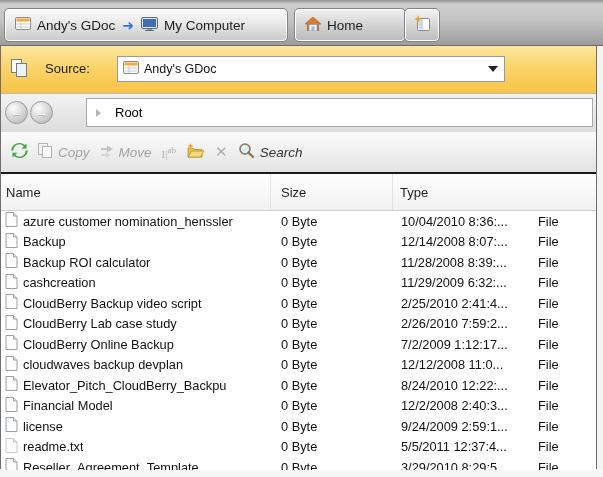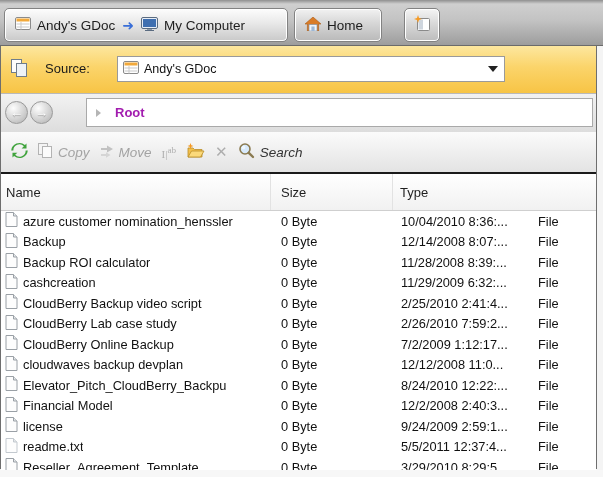--- a/index.html
+++ b/index.html
@@ -20,21 +20,21 @@
   .tab {
     position: absolute; top: 8px; height: 34px;
     display: flex; align-items: center;
     border: 1px solid #828282; border-radius: 5px;
     background: linear-gradient(#fdfdfd, #e8e8e8 45%, #c9c9c9);
     box-shadow: inset 0 0 0 1px #ffffff;
     padding: 0 10px; cursor: default;
     font-size: 13.5px; color: #1d1d1d; white-space: nowrap;
   }
   .tab-main { left: 4px; width: 284px; }
-  .tab-home { left: 294px; width: 88px; background: linear-gradient(#f2f2f2, #d6d6d6 45%, #b9b9b9); }
+  .tab-home { left: 294px; width: 112px; background: linear-gradient(#f2f2f2, #d6d6d6 45%, #b9b9b9); }
   .tab-new  { left: 404px; width: 36px; justify-content: center; background: linear-gradient(#f4f4f4, #d9d9d9 45%, #bcbcbc); }
   .tab .lbl { margin-left: 6px; }
   .tab .arrow { color: #3a6fd8; font-weight: bold; margin: 0 7px; font-size: 14px; }
 
   
   .ic { display: inline-block; flex: 0 0 auto; }
 
   
   .content {
     position: absolute; left: 0; top: 46px; width: 597px; height: 423px;
@@ -71,21 +71,21 @@
     border: 1px solid #9a9a9a;
     display: flex; align-items: center; justify-content: center;
     color: #ffffff; font-size: 13px; font-weight: bold;
     text-shadow: 0 1px 1px #888; cursor: default;
   }
   .nav-back { left: 4px; }
   .nav-fwd  { left: 29px; }
   .breadcrumb-bar {
     position: absolute; left: 85px; top: 4px; right: 3px; height: 29px;
     background: #ffffff; border: 1px solid #a9a9a9;
-    display: flex; align-items: center; font-size: 13px; color: #a21caf; font-weight: bold;
+    display: flex; align-items: center; font-size: 13px; color: #000000;
   }
   .crumb-chevron {
     width: 0; height: 0; margin: 0 14px 0 9px;
     border-top: 4px solid transparent; border-bottom: 4px solid transparent;
     border-left: 5px solid #b5b5b5;
   }
 
   
   .toolbar {
     position: relative; width: 100%; height: 40px;

